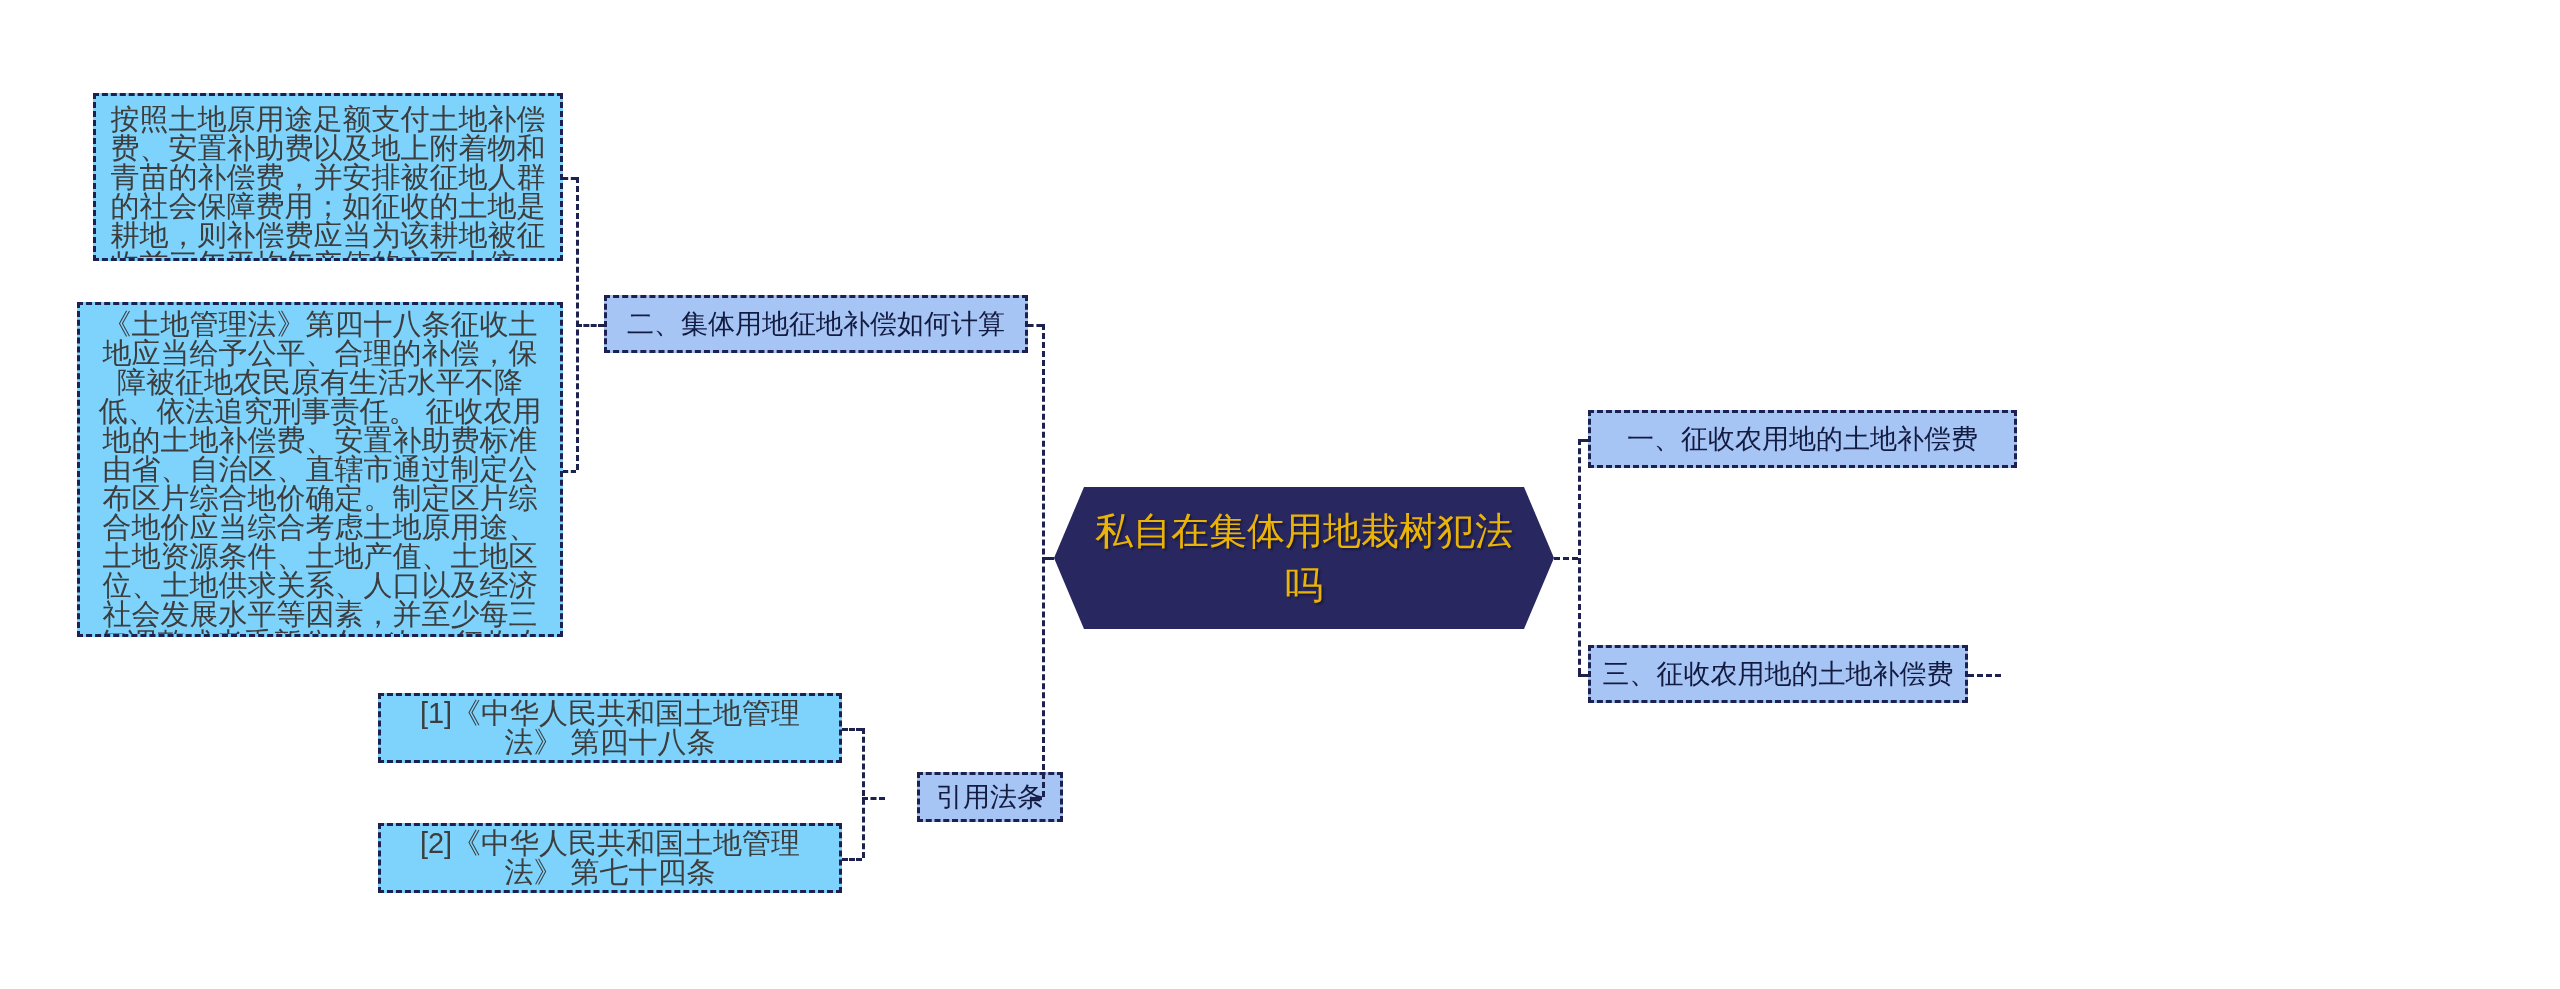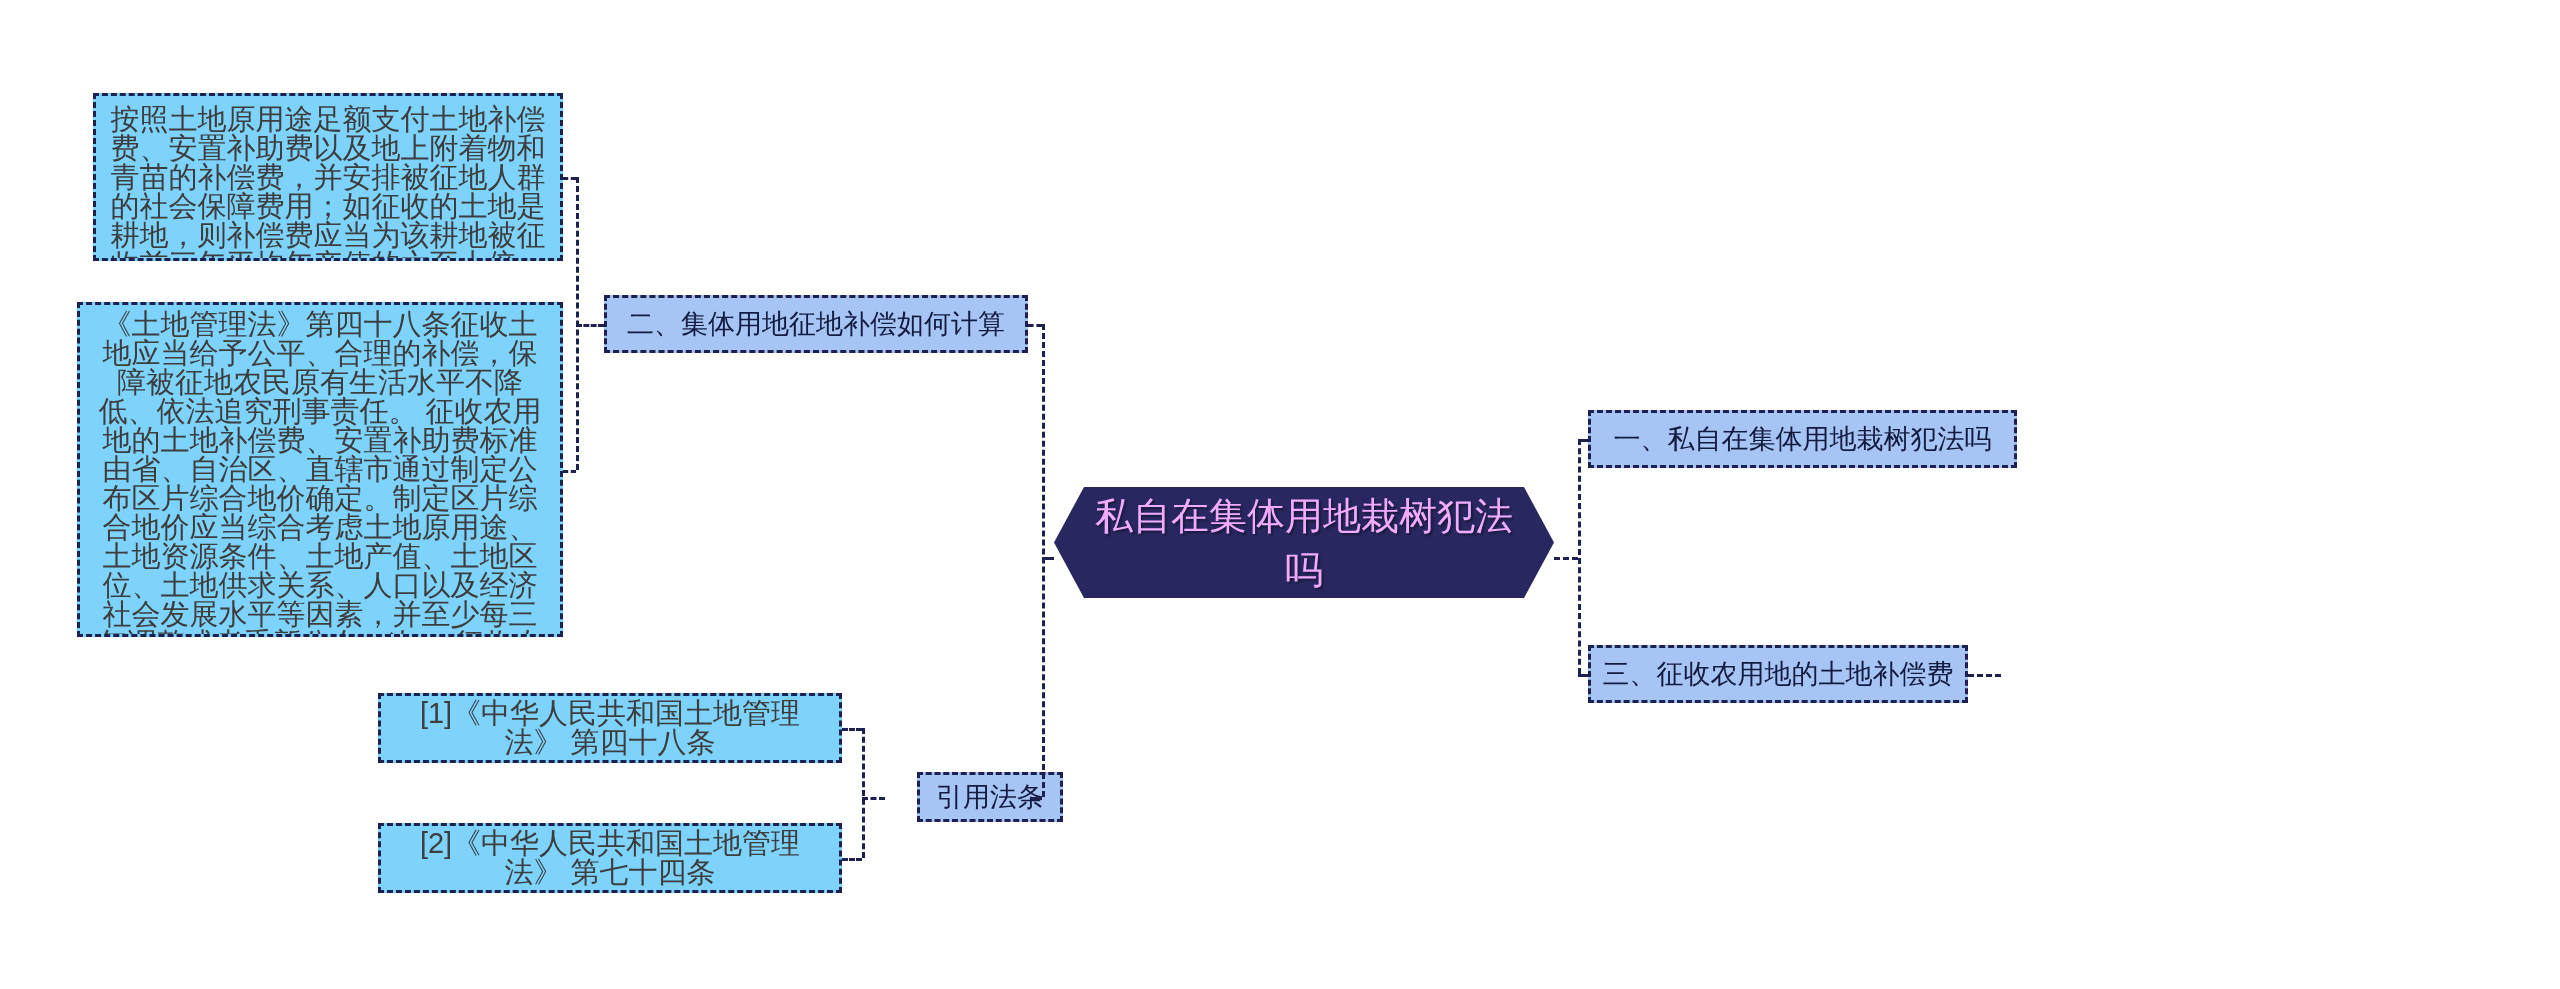--- a/index.html
+++ b/index.html
@@ -33,42 +33,42 @@
     color:var(--topic-text);font-size:27px;
     display:flex;align-items:center;justify-content:center;
     white-space:nowrap;
   }
   #topic-2{left:604px;top:295px;width:424px;height:58px;}
   #topic-1{left:1588px;top:410px;width:429px;height:58px;}
   #topic-3{left:1588px;top:645px;width:380px;height:58px;}
   #topic-cite{left:885px;top:772px;width:146px;height:50px;margin-left:32px;}
   
   #root-node{
-    position:absolute;left:1054px;top:487px;width:500px;height:111px;
-    background:var(--root-fill);color:#f0abfc;
+    position:absolute;left:1054px;top:487px;width:500px;height:142px;
+    background:var(--root-fill);color:#eab308;
     clip-path:polygon(0 50%,6% 0,94% 0,100% 50%,94% 100%,6% 100%);
     display:flex;align-items:center;justify-content:center;
     font-size:38px;line-height:54px;text-align:center;
     text-shadow:2px 2px 2px rgba(0,0,0,0.35);
   }
   #root-node .root-label{width:440px;}
   
   .h-line{position:absolute;height:0;border-top:3px dashed var(--line);}
   .v-line{position:absolute;width:0;border-left:3px dashed var(--line);}
 </style>
 </head>
 <body>
 
 <div id="canvas">
 
   <div class="note" id="note-compensation">按照土地原用途足额支付土地补偿费、安置补助费以及地上附着物和青苗的补偿费，并安排被征地人群的社会保障费用；如征收的土地是耕地，则补偿费应当为该耕地被征收前三年平均年产值的六至十倍。</div>
   <div class="note" id="note-article48">《土地管理法》第四十八条征收土地应当给予公平、合理的补偿，保障被征地农民原有生活水平不降低、依法追究刑事责任。 征收农用地的土地补偿费、安置补助费标准由省、自治区、直辖市通过制定公布区片综合地价确定。制定区片综合地价应当综合考虑土地原用途、土地资源条件、土地产值、土地区位、土地供求关系、人口以及经济社会发展水平等因素，并至少每三年调整或者重新公布一次。 征收农用地以外的其他土地、地上附着物和青苗等的补偿标准，由省、自治区、直辖市制定。</div>
 
   <div class="topic" id="topic-2">二、集体用地征地补偿如何计算</div>
-  <div class="topic" id="topic-1">一、私自在集体用地栽树犯法吗</div>
+  <div class="topic" id="topic-1">一、征收农用地的土地补偿费</div>
   <div class="topic" id="topic-3">三、征收农用地的土地补偿费</div>
   <div class="topic" id="topic-cite">引用法条</div>
 
   <div id="root-node">
     <div class="root-label">私自在集体用地栽树犯法吗</div>
   </div>
 
 
   <div class="note" id="note-citation1">[1]《中华人民共和国土地管理法》 第四十八条</div>
   <div class="note" id="note-citation2">[2]《中华人民共和国土地管理法》 第七十四条</div>

